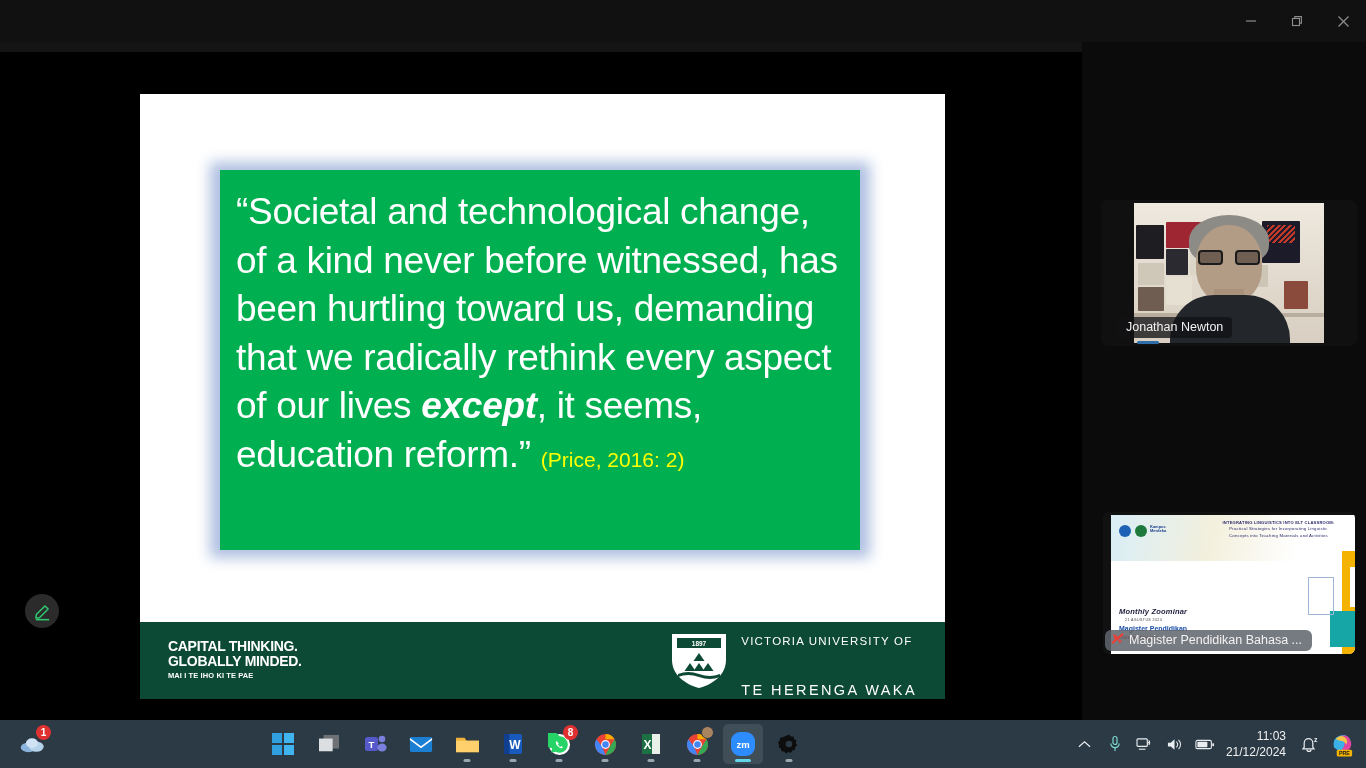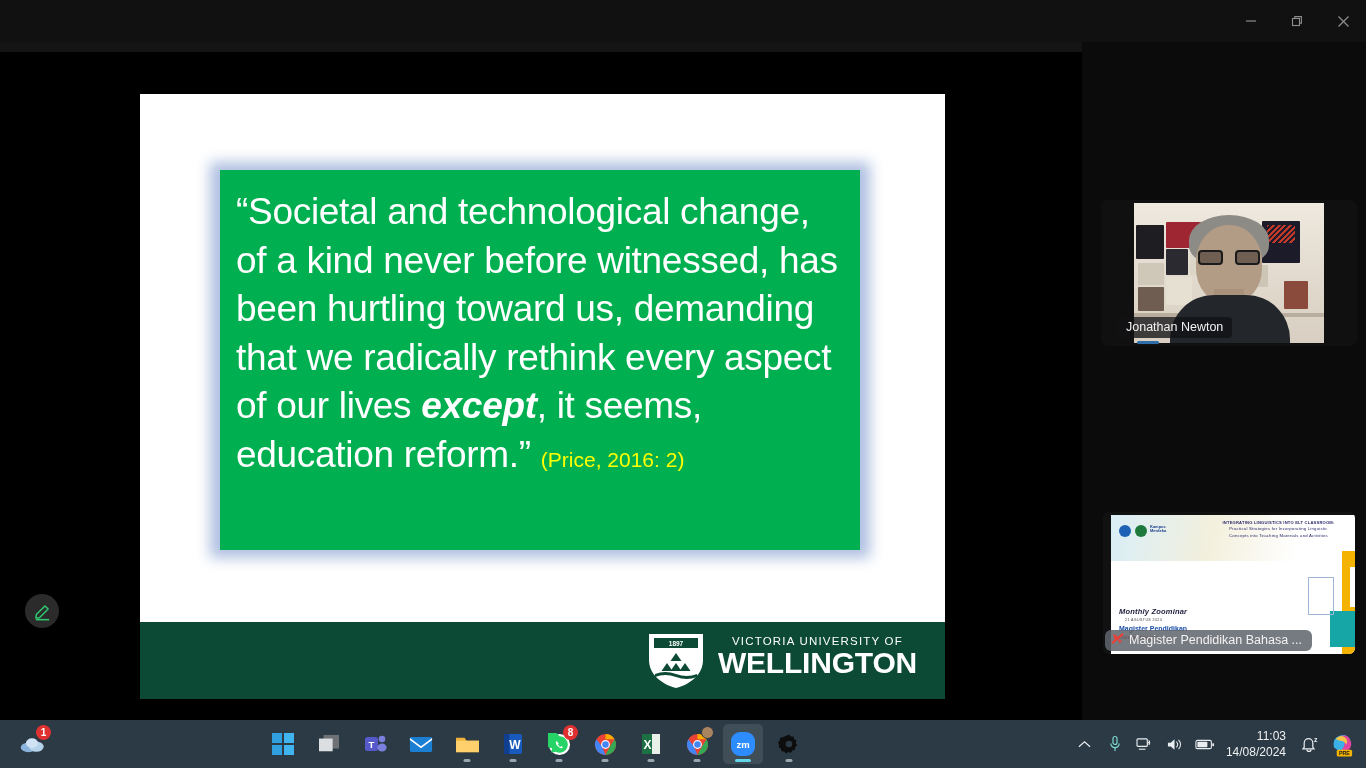--- a/index.html
+++ b/index.html
@@ -89,21 +89,21 @@
     font-size: 14px; font-weight: bold; line-height: 15px; letter-spacing: -0.3px;
   }
   .tagline .l3 {
     font-size: 7.5px; font-weight: bold; line-height: 13px; letter-spacing: 0.1px;
   }
   .vuwlogo {
     position: absolute; right: 28px; top: 10px;
     display: flex; align-items: flex-start; gap: 12px;
   }
   .shield { position: relative; width: 60px; height: 58px; }
-  .vuwtext { color: #ffffff; padding-top: 2px; text-align: center; }
+  .vuwtext { color: #ffffff; padding-top: 2px; }
   .vuwtext .t1 { font-size: 11.5px; letter-spacing: 1.2px; line-height: 14px; }
   .vuwtext .t2 { font-size: 30px; font-weight: bold; letter-spacing: -0.2px; line-height: 30px; }
   .vuwtext .t3 { font-size: 14.5px; letter-spacing: 2.4px; line-height: 19px; margin-top: 33px; }
 
   
   .annotate-btn {
     position: absolute; left: 25px; top: 552px;
     width: 34px; height: 34px; border-radius: 50%;
     background: #2b2b2b;
     display: flex; align-items: center; justify-content: center;
@@ -299,39 +299,43 @@
     <div class="slide">
 
       <div class="quote-wrap">
         <div class="quote-glow"></div>
         <div class="quote-box">
           <div class="quote-text"><span>“Societal and technological change, of a kind never before witnessed, has been hurtling toward us, demanding that we radically rethink every aspect of our lives </span><em>except</em><span>, it seems, education reform.” </span><span class="cite">(Price, 2016: 2)</span></div>
         </div>
       </div>
 
       <div class="slide-footer">
+        <div class="tagline">
+          <div class="l1">CAPITAL THINKING.</div>
+          <div class="l2">GLOBALLY MINDED.</div>
+          <div class="l3">MAI I TE IHO KI TE PAE</div>
+        </div>
 
         <div class="vuwlogo">
           <div class="shield">
             <svg width="60" height="58" viewBox="0 0 60 58">
               <path d="M3 2 H57 V28 C57 42 45 52 30 56 C15 52 3 42 3 28 Z" fill="#ffffff"></path>
               <rect x="8" y="6" width="44" height="10" fill="#0d4a35"></rect>
               <text x="30" y="14" font-family="Liberation Sans, sans-serif" font-size="6.5" font-weight="bold" fill="#ffffff" text-anchor="middle">1897</text>
               <g fill="#0d4a35">
                 <path d="M30 21 L35.5 29 H24.5 Z"></path>
                 <path d="M21 31 L26.5 39 H15.5 Z"></path>
                 <path d="M30 31 L35.5 39 H24.5 Z"></path>
                 <path d="M39 31 L44.5 39 H33.5 Z"></path>
               </g>
               <path d="M9 42 Q19 38 30 42 Q41 46 51 42 L51 45 Q41 49 30 45 Q19 41 9 45 Z" fill="#0d4a35"></path>
             </svg>
           </div>
           <div class="vuwtext">
             <div class="t1">VICTORIA UNIVERSITY OF</div>
-            <div class="t2">WELLINGTON</div>
             <div class="t3">TE HERENGA WAKA</div>
           </div>
         </div>
       </div>
     </div>
 
     <div class="annotate-btn">
       <svg width="19" height="19" viewBox="0 0 20 20">
         <path d="M3.5 13.2 L12.6 4.1 L15.9 7.4 L6.8 16.5 L3 17 Z" fill="none" stroke="#2ecc71" stroke-width="1.5" stroke-linejoin="round"></path>
         <line x1="3" y1="18.6" x2="17" y2="18.6" stroke="#2ecc71" stroke-width="1.6"></line>
@@ -578,21 +582,21 @@
       <div class="tray-ic">
         <svg width="20" height="13" viewBox="0 0 22 13">
           <rect x="1" y="2" width="17" height="9" rx="1.6" fill="none" stroke="currentColor" stroke-width="1.2"></rect>
           <rect x="19" y="5" width="2" height="3.5" rx="0.8" fill="currentColor"></rect>
           <rect x="2.6" y="3.6" width="11" height="5.8" rx="0.8" fill="currentColor"></rect>
         </svg>
       </div>
 
       <div class="clock">
         <div>11:03</div>
-        <div>14/08/2024</div>
+        <div>21/12/2024</div>
       </div>
 
       <div class="tray-ic">
         <svg width="18" height="18" viewBox="0 0 18 18">
           <path d="M4.2 12.2 V8 a4.3 4.3 0 0 1 8.6 0 v4.2 l1.2 1.6 H3 Z" fill="none" stroke="currentColor" stroke-width="1.2"></path>
           <path d="M7 14.4 a2 2 0 0 0 4 0" fill="none" stroke="currentColor" stroke-width="1.2"></path>
           <text x="14" y="6.5" font-family="Liberation Sans, sans-serif" font-size="7" font-weight="bold" fill="currentColor">z</text>
         </svg>
       </div>
 

